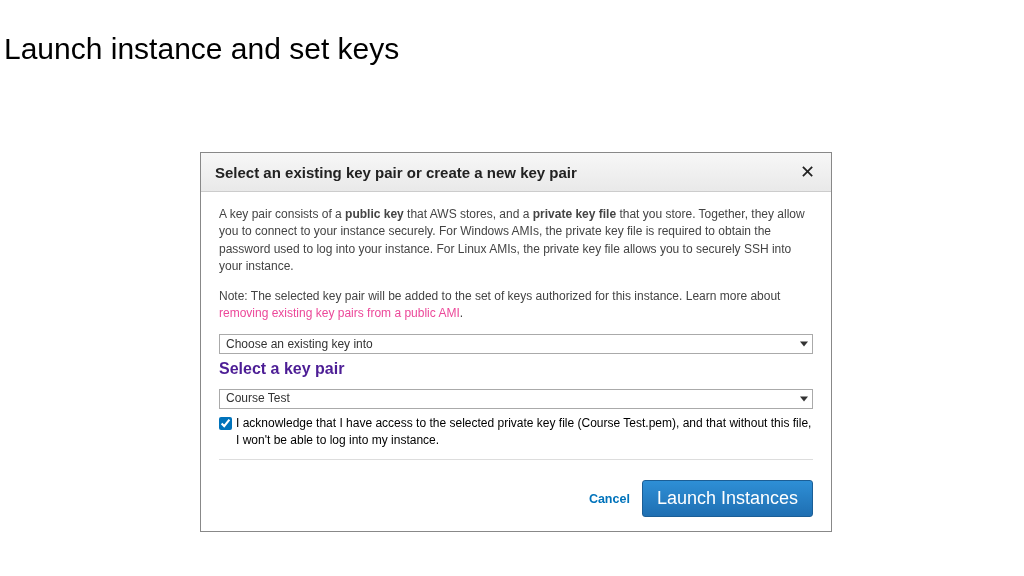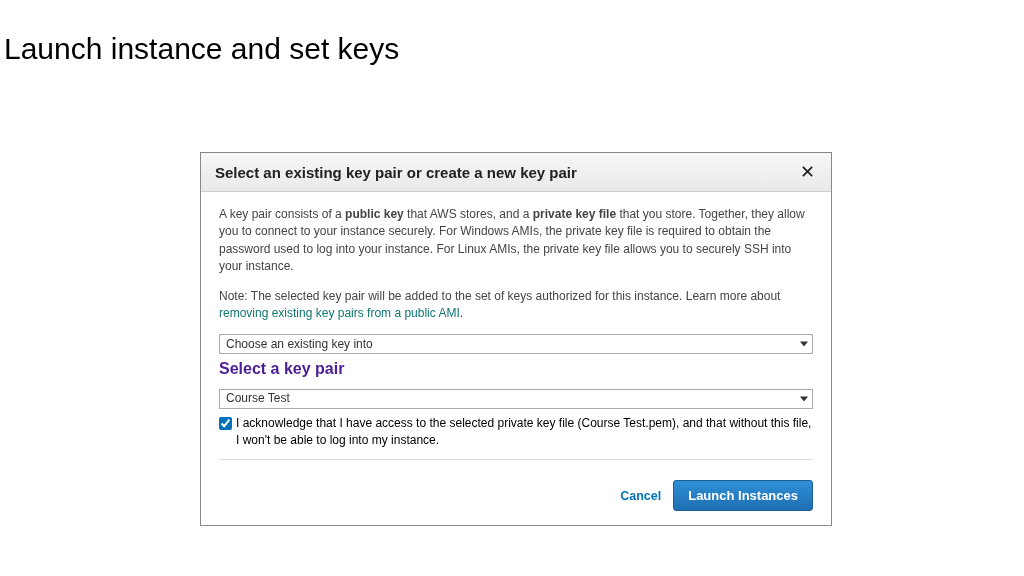--- a/index.html
+++ b/index.html
@@ -46,21 +46,21 @@
       color: #222;
       padding: 0 2px;
     }
     .dialog-body {
       padding: 14px 18px 10px 18px;
       line-height: 1.45;
       color: #444;
     }
     .para { margin-bottom: 12px; }
     .link {
-      color: #0f766e;
+      color: #ec4899;
       cursor: pointer;
     }
     .select-wrap {
       position: relative;
       width: 100%;
       border: 1px solid #aaa;
       background: #fff;
       height: 20px;
       display: flex;
       align-items: center;
@@ -110,22 +110,22 @@
       color: #0073bb;
       font-weight: bold;
       font-size: 12.5px;
       cursor: pointer;
       background: none;
       border: none;
     }
     .btn-primary {
       background: linear-gradient(#2e8fd6, #1f6fb2);
       color: #fff;
-      font-weight: bold;
-      font-size: 13px;
+      font-weight: normal;
+      font-size: 18px;
       padding: 7px 14px;
       border: 1px solid #1b5e96;
       border-radius: 3px;
       cursor: pointer;
       text-align: center;
     }
   </style>
 </head>
 <body>
 

